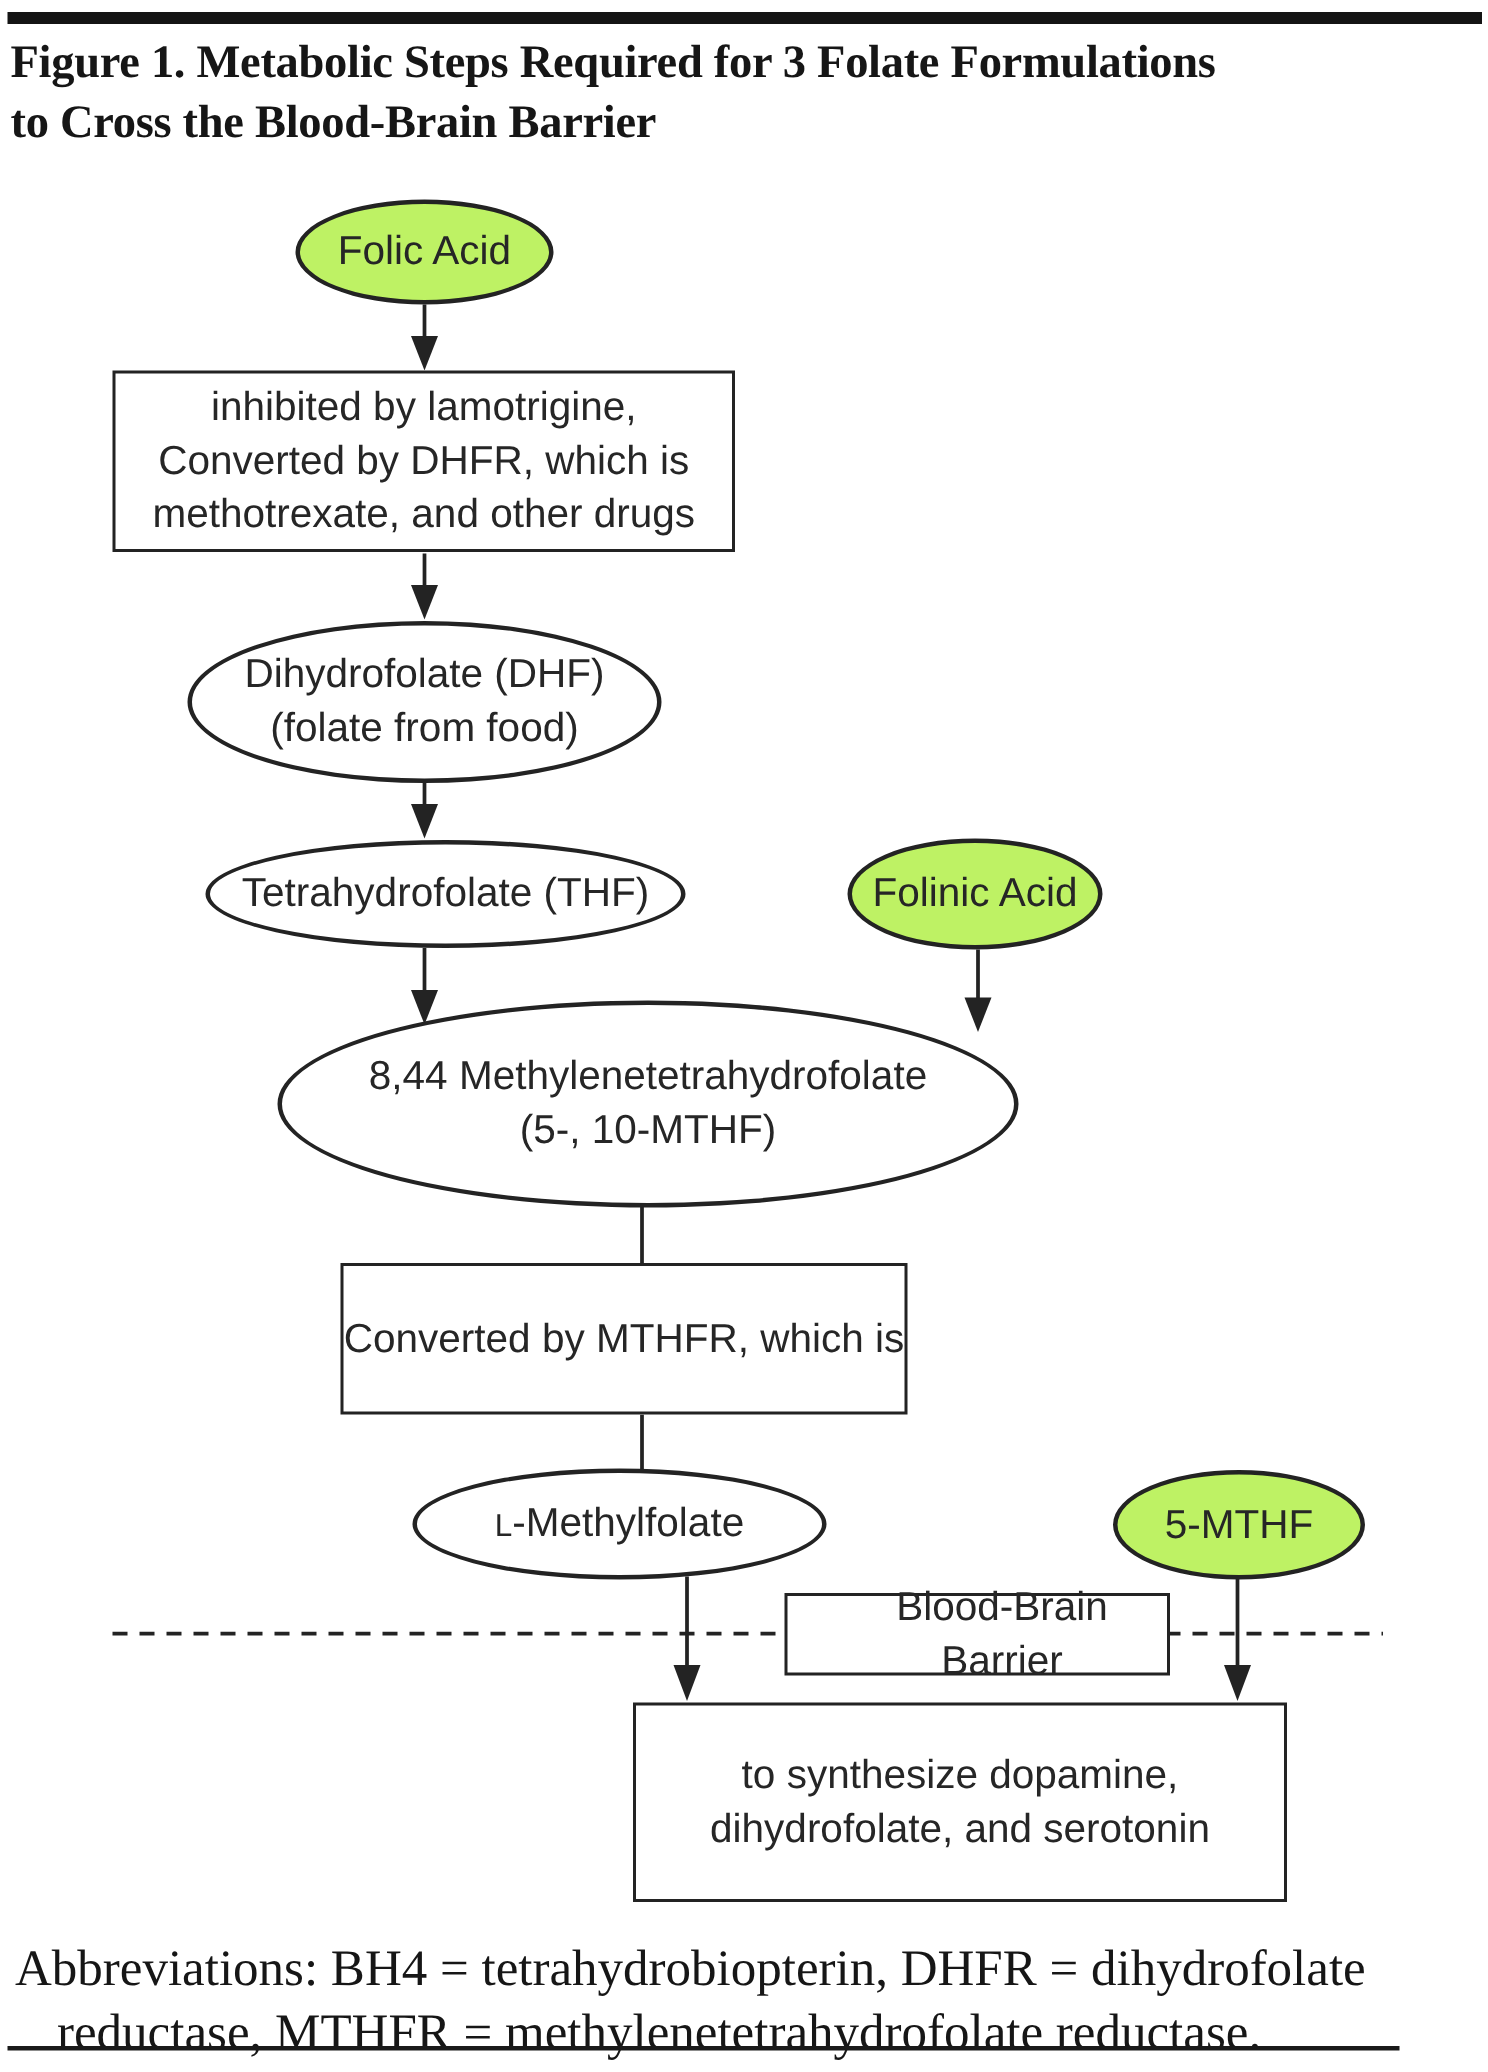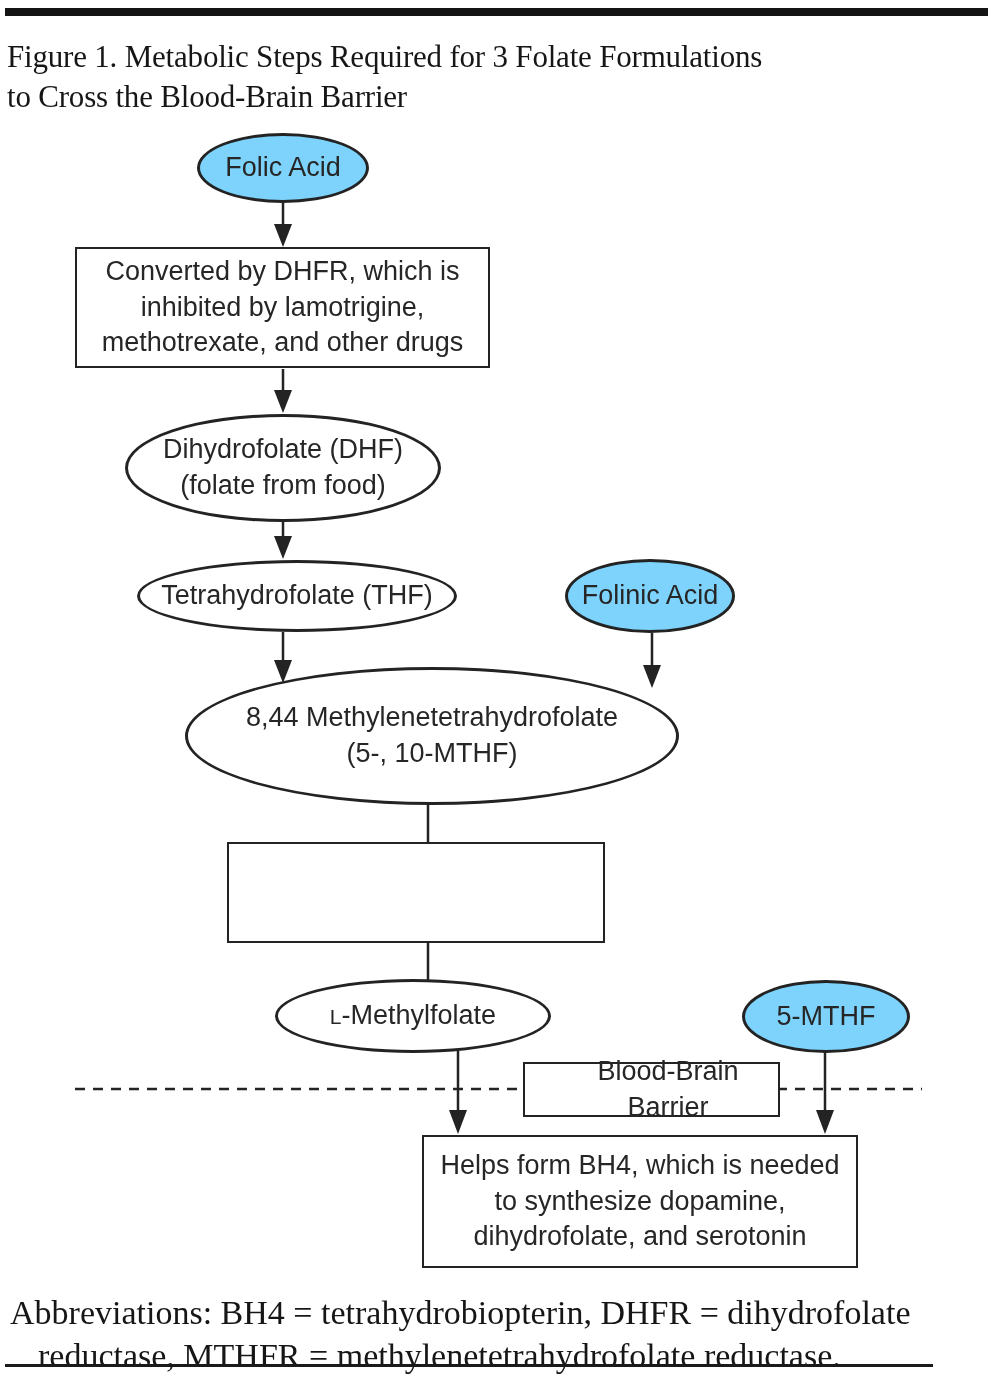--- a/index.html
+++ b/index.html
@@ -6,36 +6,35 @@
   body{
     width:992px;height:1381px;position:relative;overflow:hidden;
     font-family:"Liberation Sans",sans-serif;
     -webkit-font-smoothing:antialiased;
   }
   .abs{position:absolute;}
   
   .top-bar{left:5px;top:8px;width:983px;height:8px;background:#141414;}
   .fig-title{
     left:7px;top:21px;width:960px;
-    font-family:"Liberation Serif",serif;font-weight:normal;
+    font-family:"Liberation Serif",serif;font-weight:bold;
     font-size:31px;line-height:1.28;color:#161616;
     letter-spacing:-0.2px;
-    margin-top:16px;
   }
   .fig-title span{display:block;}
   
   svg.wires{left:0;top:0;width:992px;height:1381px;z-index:1;}
   .node{
     z-index:2;display:flex;flex-direction:column;align-items:center;justify-content:center;
     text-align:center;color:#262626;font-size:27px;line-height:1.32;
     box-sizing:border-box;background:#ffffff;border:2.5px solid #232323;
   }
   .node span{display:block;}
   .ellipse{border-radius:50%;border-width:3px;}
-  .gray{background:#7dd3fc;text-align:center;}
+  .gray{background:#bef264;text-align:center;}
   .smallcap{font-size:21px;}
   
   .n-folic   {left:197px;top:133px;width:172px;height:70px;}
   .n-dhfrbox {left:75px; top:247px;width:415px;height:121px;}
   .n-dhf     {left:125px;top:414px;width:316px;height:108px;}
   .n-thf     {left:137px;top:560px;width:320px;height:72px;align-items:center;}
   .n-folinic {left:565px;top:559px;width:170px;height:74px;}
   .n-big     {left:185px;top:667px;width:494px;height:138px;}
   .n-mthfrbox{left:227px;top:842px;width:378px;height:101px;}
   .n-lmf     {left:275px;top:979px;width:276px;height:74px;}
@@ -90,22 +89,22 @@
     <line x1="825" y1="1052" x2="825" y2="1112"></line>
     <path d="M816,1110 L834,1110 L825,1134 Z" stroke="none"></path>
   </g>
 </svg>
 
 <div class="abs node ellipse gray n-folic">
   <span>Folic Acid</span>
 </div>
 
 <div class="abs node n-dhfrbox">
+  <span>inhibited by lamotrigine,</span>
   <span>Converted by DHFR, which is</span>
-  <span>inhibited by lamotrigine,</span>
   <span>methotrexate, and other drugs</span>
 </div>
 
 <div class="abs node ellipse n-dhf">
   <span>Dihydrofolate (DHF)</span>
   <span>(folate from food)</span>
 </div>
 
 <div class="abs node ellipse n-thf">
   <span>Tetrahydrofolate (THF)</span>
@@ -114,36 +113,36 @@
 <div class="abs node ellipse gray n-folinic">
   <span>Folinic Acid</span>
 </div>
 
 <div class="abs node ellipse n-big">
   <span>8,44 Methylenetetrahydrofolate</span>
   <span>(5-, 10-MTHF)</span>
 </div>
 
 <div class="abs node n-mthfrbox">
+  <span>Converted by MTHFR, which is</span>
 </div>
 
 <div class="abs node ellipse n-lmf">
   <span style="display:inline;"><span class="smallcap" style="display:inline;">L</span><span style="display:inline;">-Methylfolate</span></span>
 </div>
 
 <div class="abs node ellipse gray n-5mthf">
   <span>5-MTHF</span>
 </div>
 
 <div class="abs node n-bbb">
   <span>Blood-Brain Barrier</span>
 </div>
 
 <div class="abs node n-bh4box">
-  <span>Helps form BH4, which is needed</span>
   <span>to synthesize dopamine,</span>
   <span>dihydrofolate, and serotonin</span>
 </div>
 
 <div class="abs abbrev">
   <span>Abbreviations: BH4 = tetrahydrobiopterin, DHFR = dihydrofolate</span>
   <span class="l2">reductase, MTHFR = methylenetetrahydrofolate reductase.</span>
 </div>
 <div class="abs bottom-rule"></div>
 

